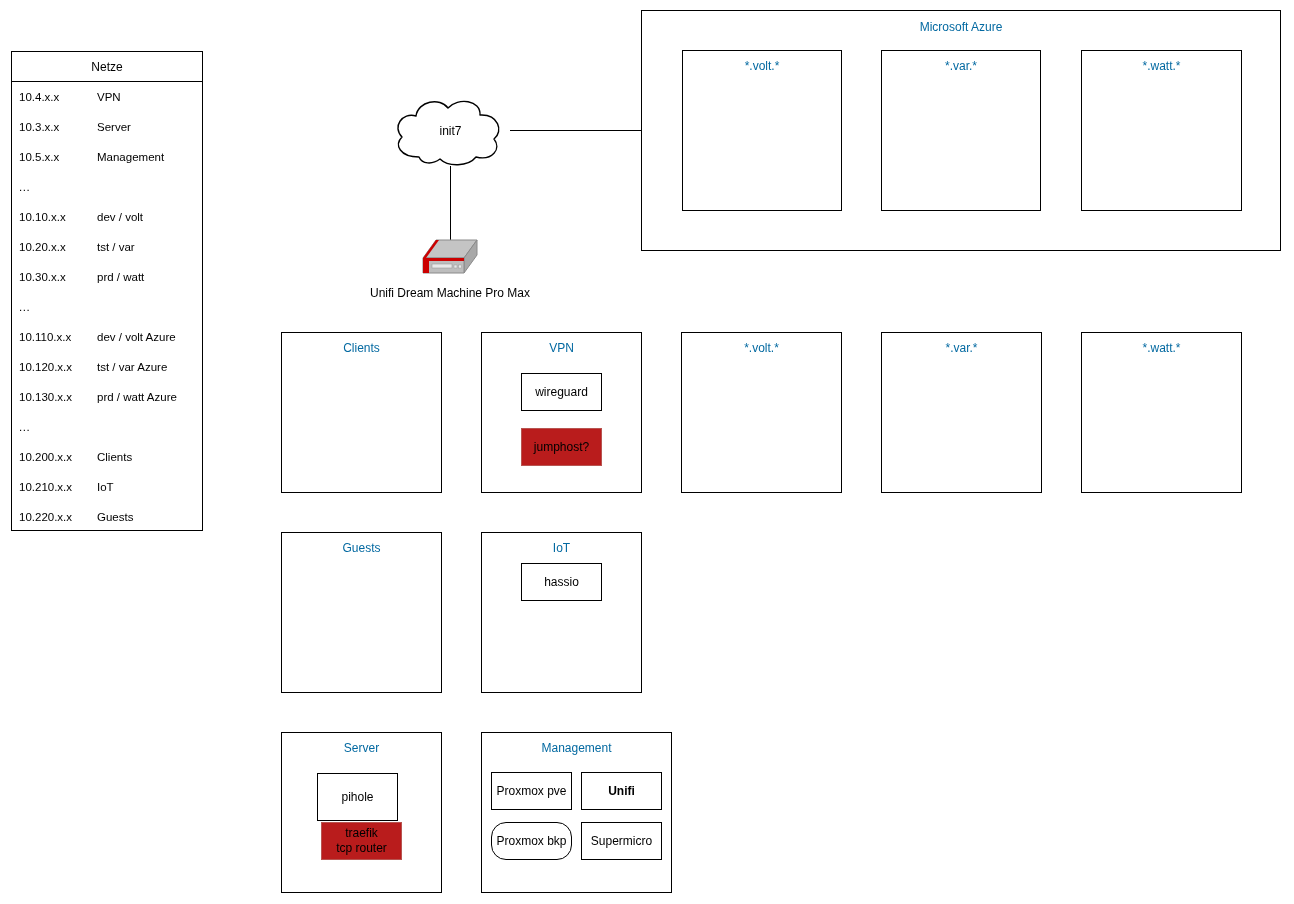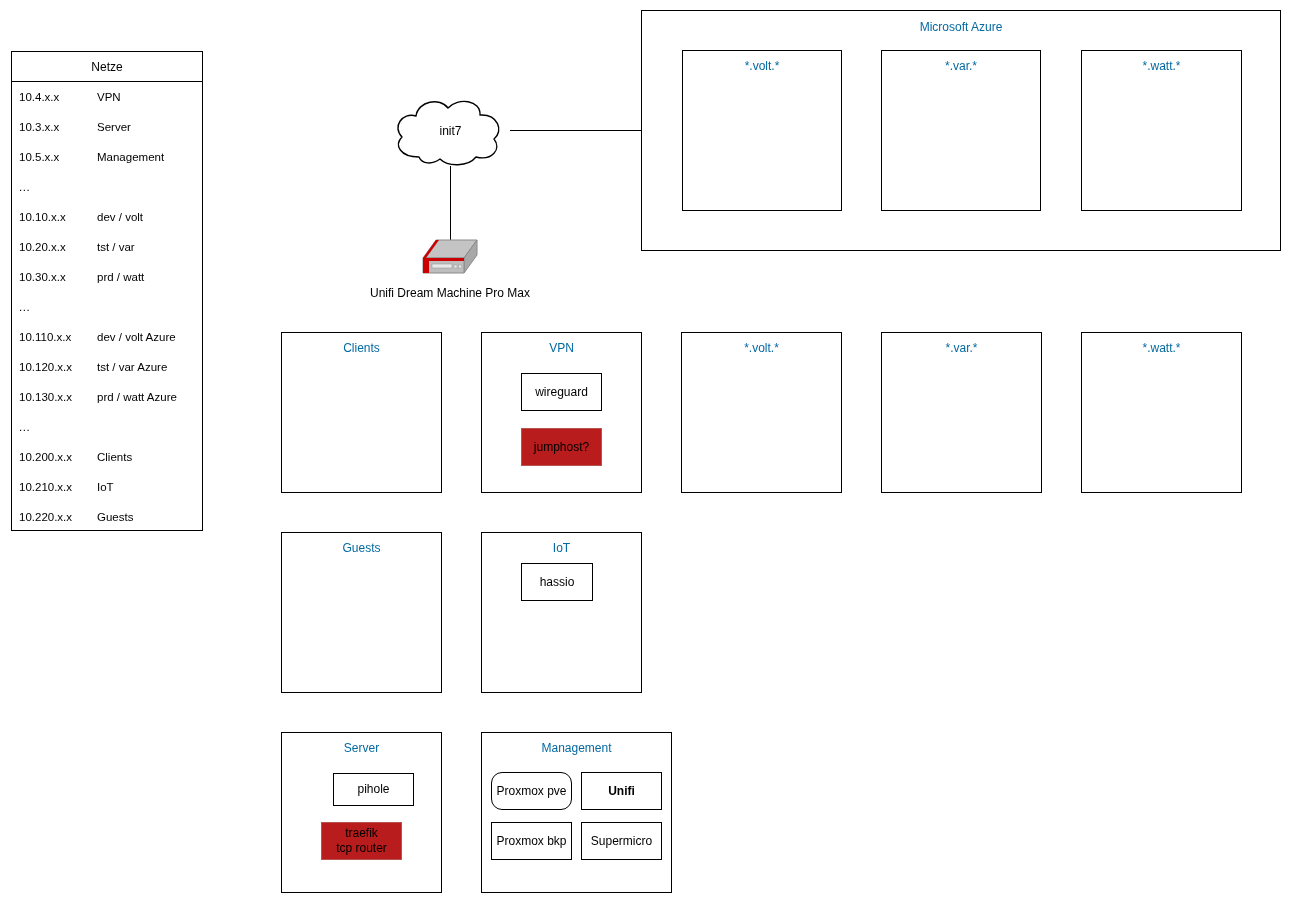--- a/index.html
+++ b/index.html
@@ -309,31 +309,31 @@
   <div class="box" style="left:1081px; top:332px; width:161px; height:161px;">
     <div class="box-title" style="top:8px;">*.watt.*</div>
   </div>
 
   <div class="box" style="left:281px; top:532px; width:161px; height:161px;">
     <div class="box-title" style="top:8px;">Guests</div>
   </div>
 
   <div class="box" style="left:481px; top:532px; width:161px; height:161px;">
     <div class="box-title" style="top:8px;">IoT</div>
-    <div class="node" style="left:39px; top:30px; width:72px; height:38px;">hassio</div>
+    <div class="node" style="left:39px; top:30px; width:81px; height:38px;">hassio</div>
   </div>
 
   <div class="box" style="left:281px; top:732px; width:161px; height:161px;">
     <div class="box-title" style="top:8px;">Server</div>
-    <div class="node" style="left:51px; top:40px; width:81px; height:33px;">pihole</div>
+    <div class="node" style="left:35px; top:40px; width:81px; height:48px;">pihole</div>
     <div class="node alert" style="left:39px; top:89px; width:81px; height:38px;">traefik
 tcp router</div>
   </div>
 
   <div class="box" style="left:481px; top:732px; width:191px; height:161px;">
     <div class="box-title" style="top:8px;">Management</div>
-    <div class="node" style="left:9px; top:39px; width:81px; height:38px;border-radius:11px;">Proxmox pve</div>
+    <div class="node" style="left:9px; top:39px; width:81px; height:38px;">Proxmox pve</div>
     <div class="node" style="left:99px; top:39px; width:81px; height:38px;font-weight:bold;">Unifi</div>
-    <div class="node" style="left:9px; top:89px; width:81px; height:38px;">Proxmox bkp</div>
+    <div class="node" style="left:9px; top:89px; width:81px; height:38px;border-radius:15px;">Proxmox bkp</div>
     <div class="node" style="left:99px; top:89px; width:81px; height:38px;">Supermicro</div>
   </div>
 
 </div>
 
 </body></html>

